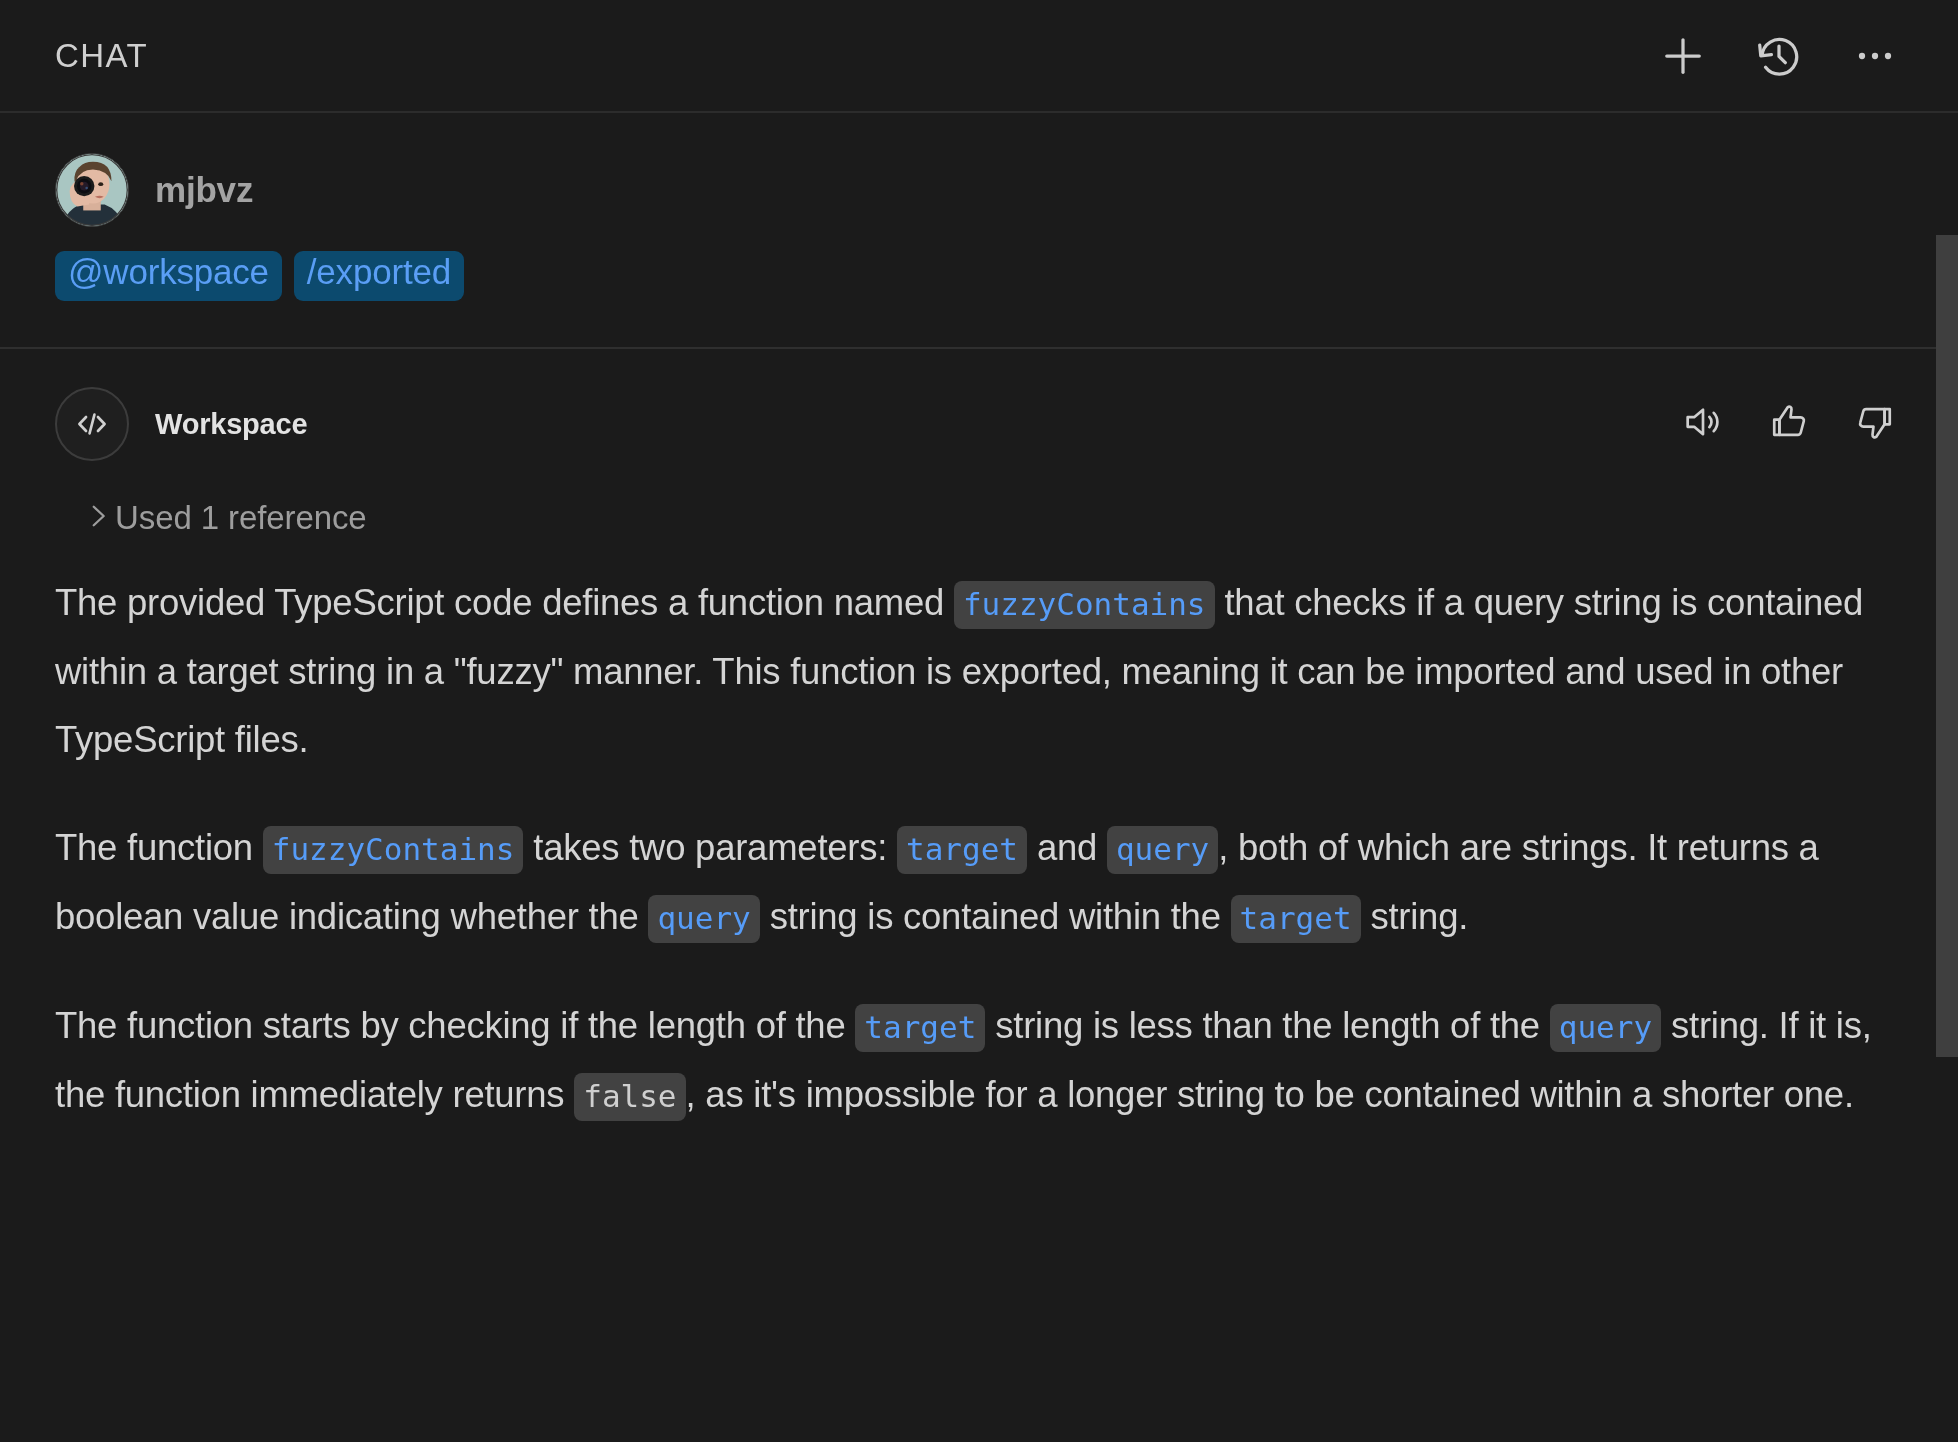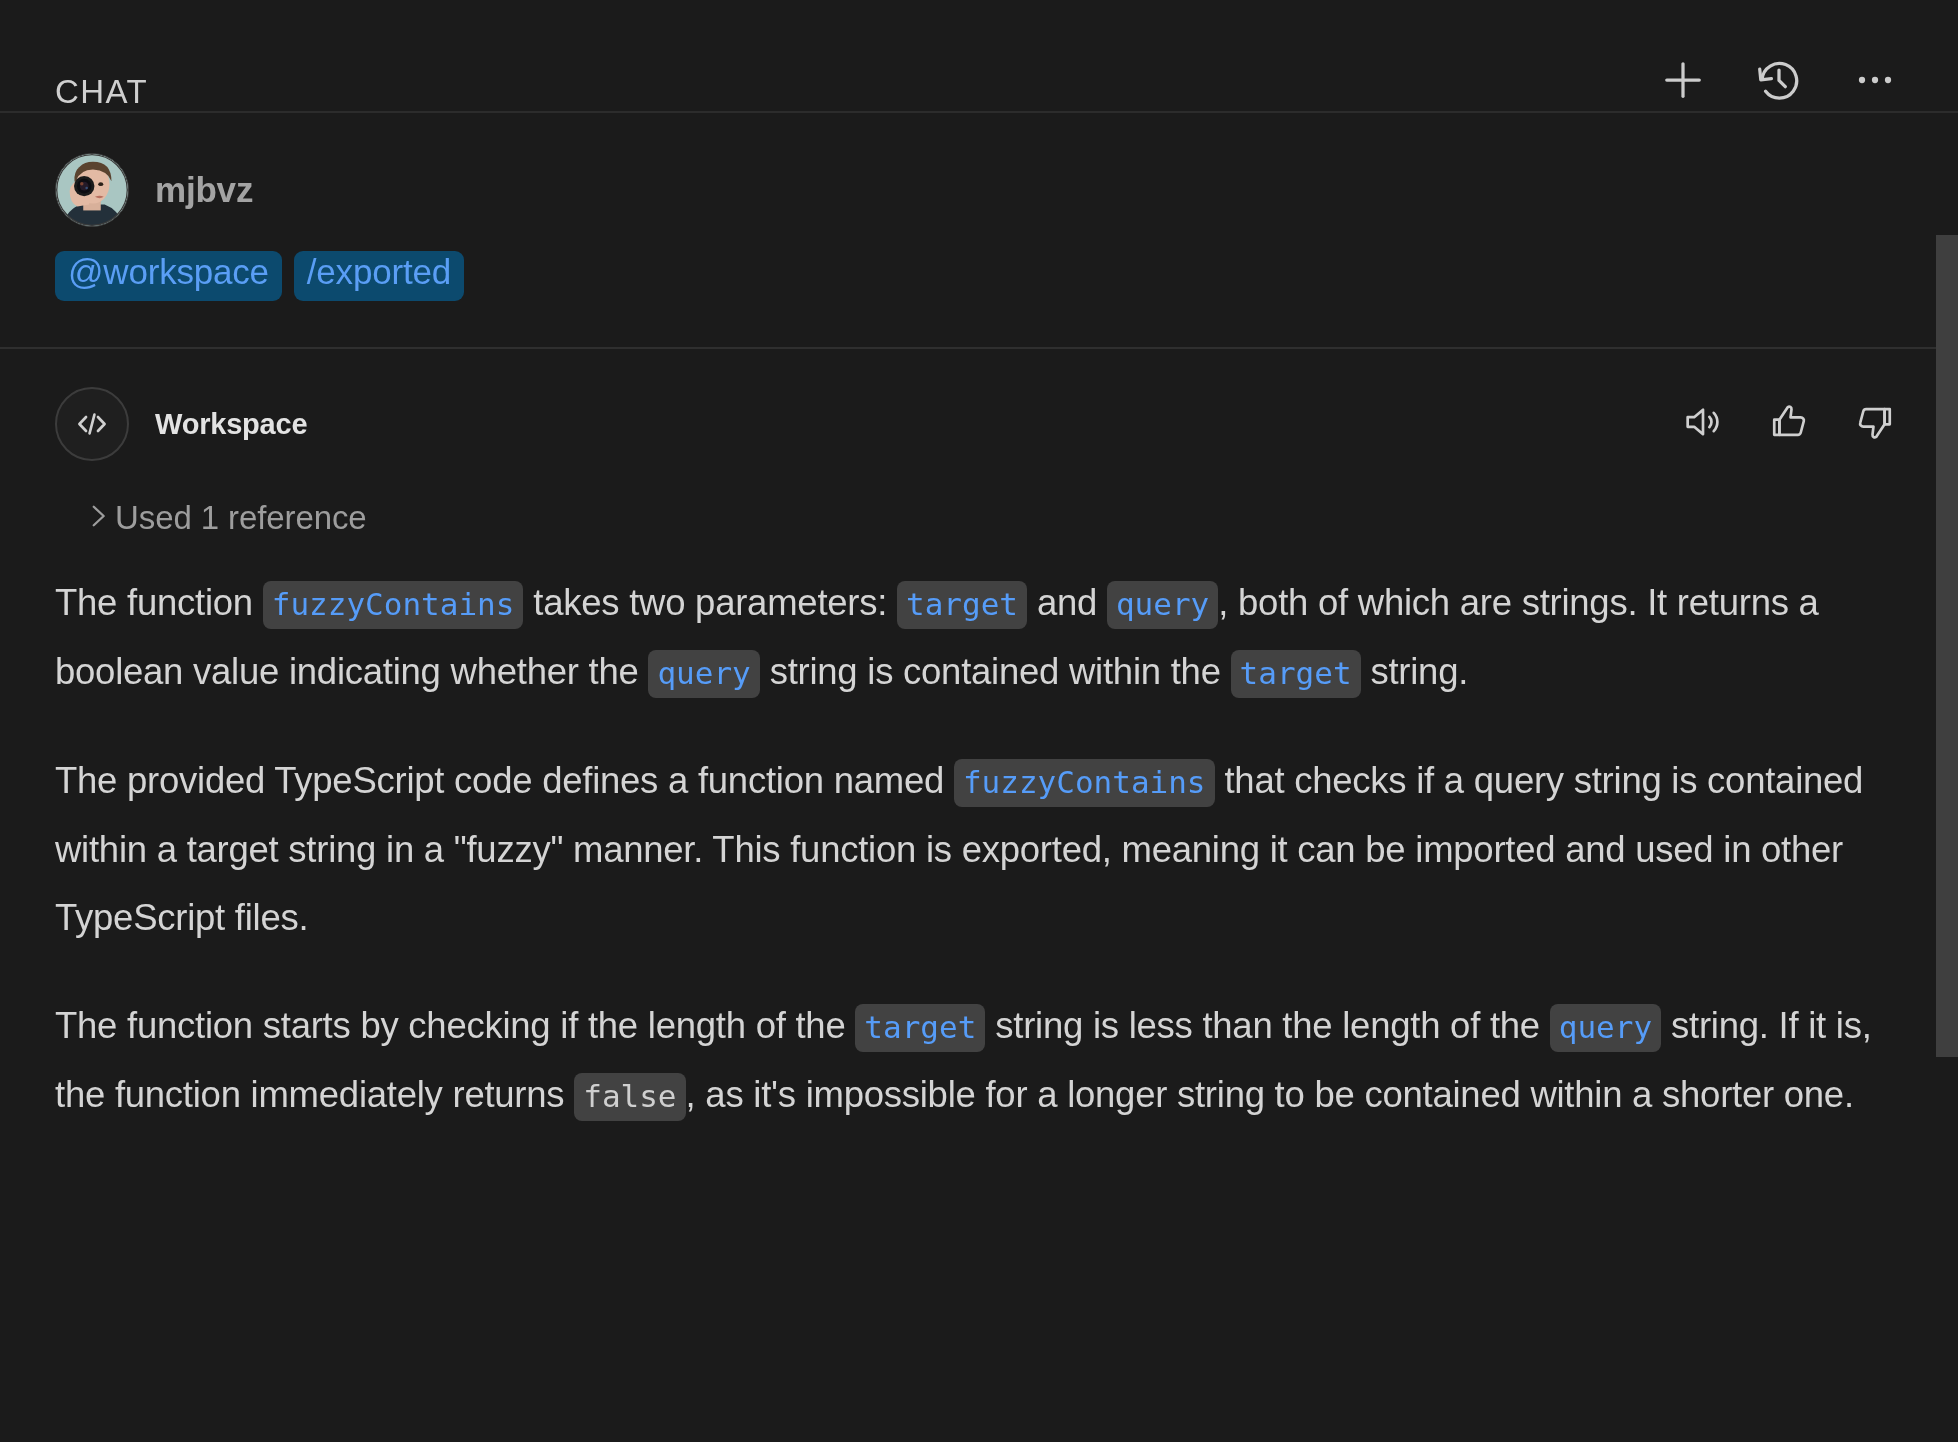--- a/index.html
+++ b/index.html
@@ -23,21 +23,21 @@
     height: 1442px;
     background: #1b1b1b;
     overflow: hidden;
   }
 
   
   .header {
     position: relative;
     height: 113px;
     display: flex;
-    align-items: flex-end;
+    align-items: center;
     padding: 0 52px 0 55px;
     border-bottom: 2px solid #2c2c2c;
     background: #1b1b1b;
   }
   .header-title {
     font-size: 33px;
     letter-spacing: 1.4px;
     color: #cfcfcf;
     font-weight: 400;
     flex: 0 0 auto;
@@ -339,22 +339,22 @@
     <div class="references">
       <span>
         <svg width="34" height="34" viewBox="0 0 24 24" fill="none" stroke="#9d9d9d" stroke-width="1.6" stroke-linecap="round" stroke-linejoin="round">
           <polyline points="9,5.5 16,12 9,18.5"></polyline>
         </svg>
       </span>
       <span class="references-label">Used 1 reference</span>
     </div>
 
     <div class="md" id="md-body">
+        <p>The provided TypeScript code defines a function named <code class="inline">fuzzyContains</code> that checks if a query string is contained within a target string in a "fuzzy" manner. This function is exported, meaning it can be imported and used in other TypeScript files.</p>
         <p>The function <code class="inline">fuzzyContains</code> takes two parameters: <code class="inline">target</code> and <code class="inline">query</code>, both of which are strings. It returns a boolean value indicating whether the <code class="inline">query</code> string is contained within the <code class="inline">target</code> string.</p>
-        <p>The provided TypeScript code defines a function named <code class="inline">fuzzyContains</code> that checks if a query string is contained within a target string in a "fuzzy" manner. This function is exported, meaning it can be imported and used in other TypeScript files.</p>
         <p>The function starts by checking if the length of the <code class="inline">target</code> string is less than the length of the <code class="inline">query</code> string. If it is, the function immediately returns <code class="inline plain">false</code>, as it's impossible for a longer string to be contained within a shorter one.</p>
       </div>
 
   </div>
 
   <div class="scrollbar-track">
     <div class="scrollbar-thumb" id="sb-thumb" style="top: 122px; height: 822px;"></div>
   </div>
 
 </div>

